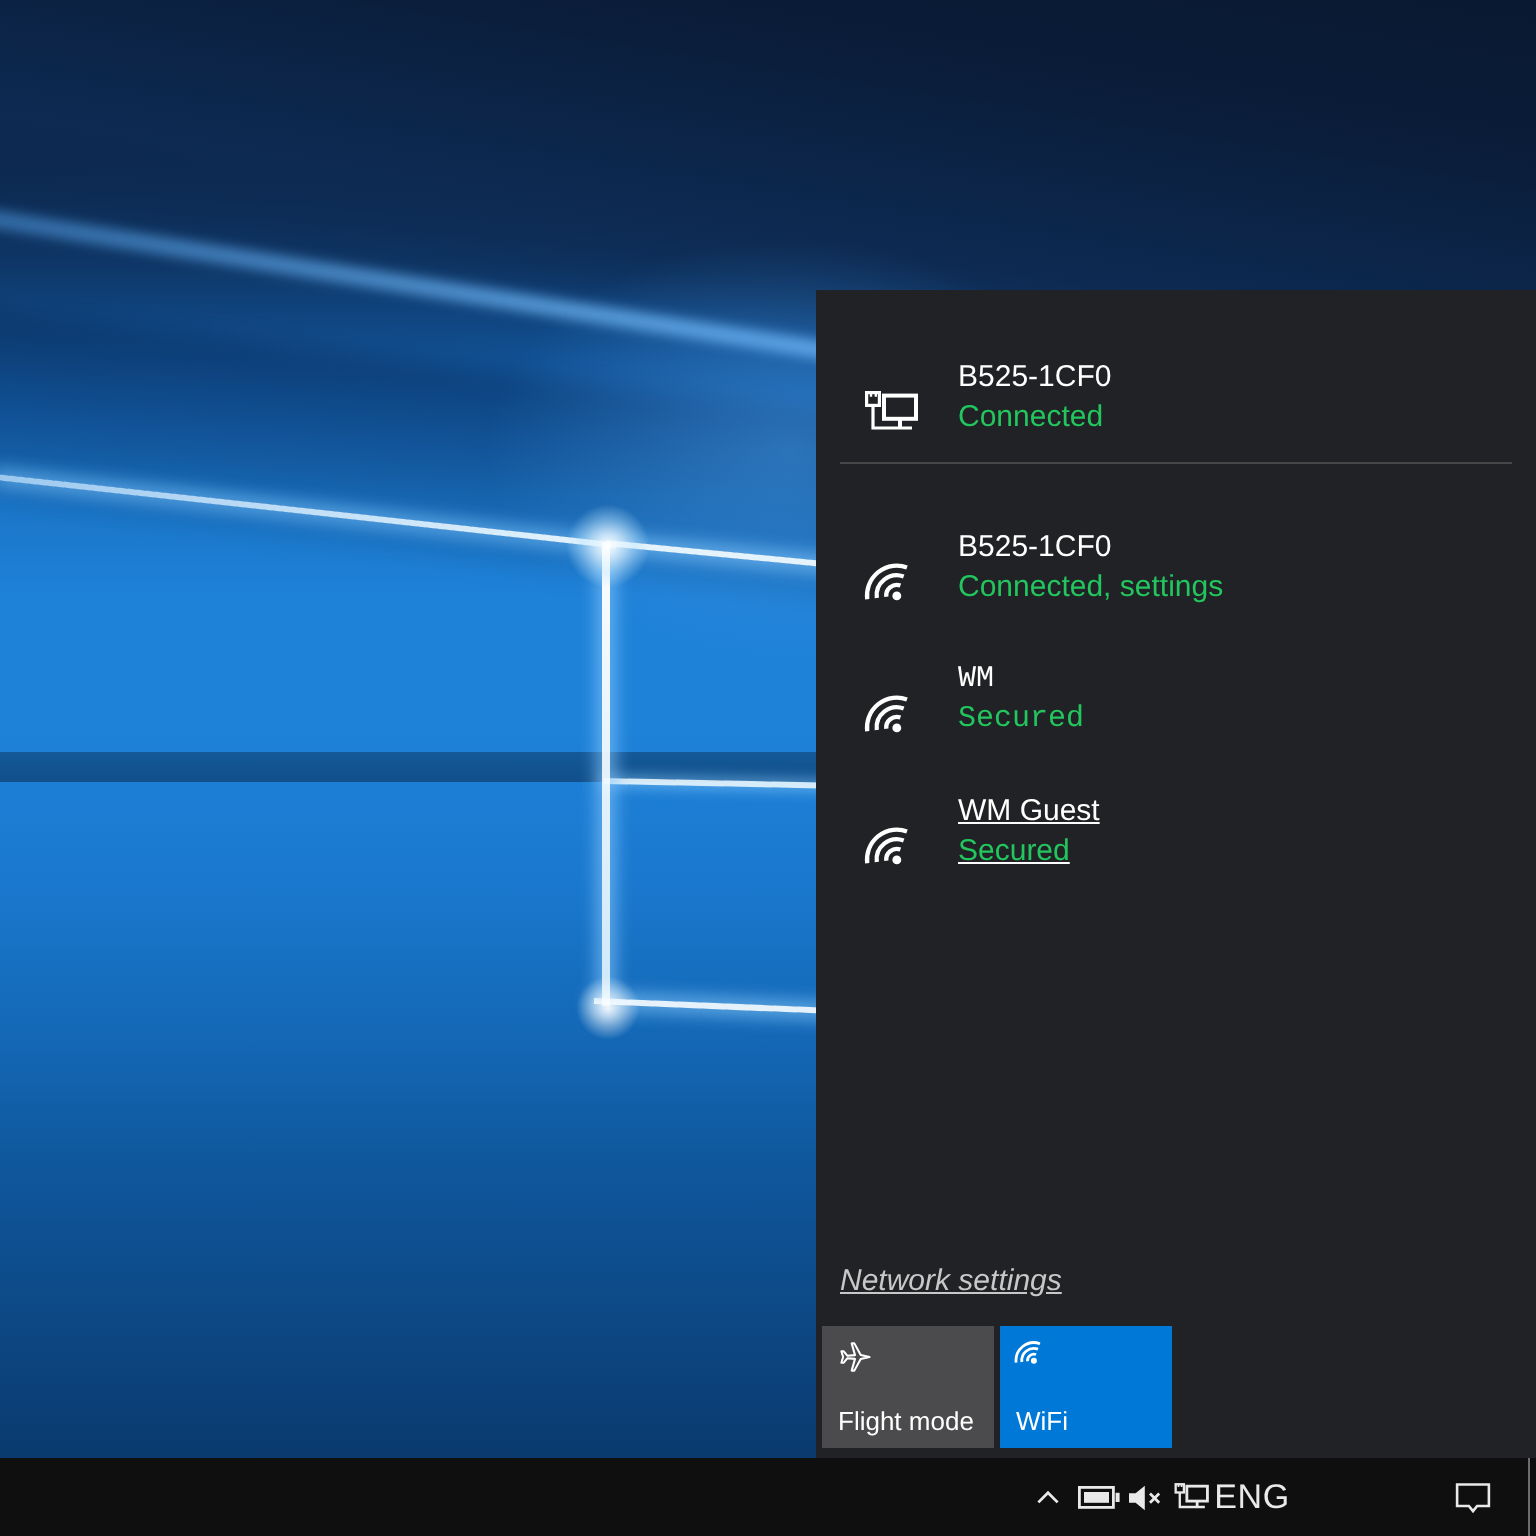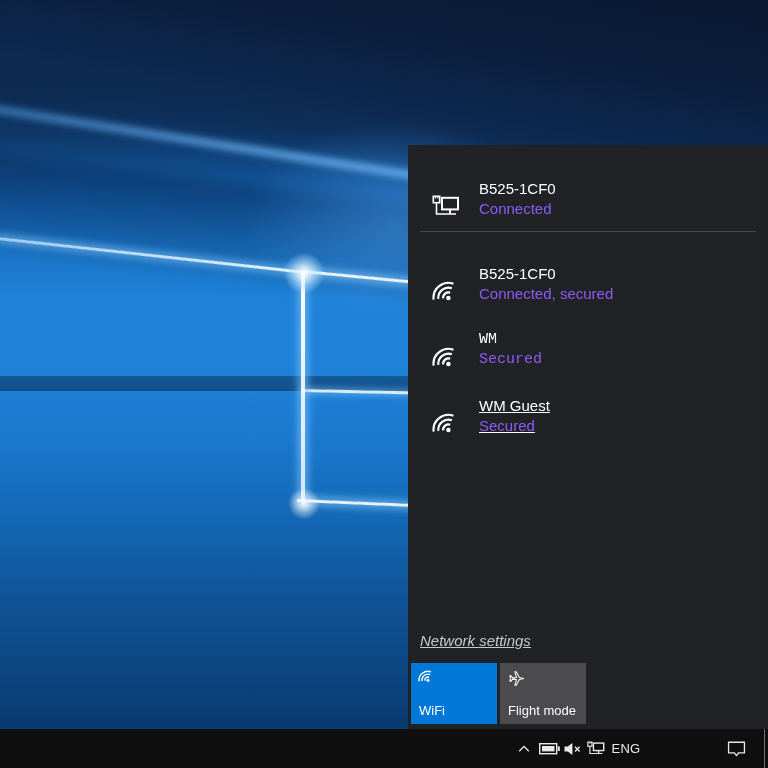--- a/index.html
+++ b/index.html
@@ -51,40 +51,40 @@
   .flyout { position:absolute; left:408px; top:145px; width:360px; height:584px;
     background:#212225; color:#fff; }
   .net-item { position:absolute; left:12px; width:100%; height:56px;
     display:flex; align-items:flex-end; padding-left:12px; cursor:default; }
   .net-item .icon { width:30px; display:flex; justify-content:flex-start; flex:0 0 30px; margin-right:17px; }
   .row-eth { top:18px; }
   .row-w1 { top:103px; }
   .row-w2 { top:169px;font-family:Liberation Mono, monospace; }
   .row-w3 { top:235px;text-decoration:underline; }
   .net-title { font-size:15px; line-height:20px; color:#ffffff; }
-  .net-sub { font-size:15px; line-height:20px; color:#8b5cf6; }
+  .net-sub { font-size:15px; line-height:20px; color:#22c55e; }
   .divider { position:absolute; left:12px; top:86px; width:336px; height:1px; background:#484848; }
   .net-settings { position:absolute; left:12px; top:486px; font-size:15px; line-height:20px;
     color:#c8c8c8; text-decoration:underline; cursor:pointer;font-style:italic; }
   .tiles { position:absolute; left:3px; top:518px; display:flex; gap:3px; }
   .tile { position:relative; width:86px; height:61px; cursor:pointer; }
   .tile-wifi { background:#0078d7; }
   .tile-flight { background:#4b4b4d; }
   .tile .tile-icon { position:absolute; left:7px; top:6px; }
   .tile .tile-label { position:absolute; left:8px; bottom:6px; font-size:13px; color:#ffffff; }
 
   
   .taskbar { position:absolute; left:0; top:729px; width:768px; height:39px; background:#0f0f10; }
   .tray-btn { position:absolute; top:50%; transform:translateY(-50%); background:none; border:none;
     display:flex; align-items:center; justify-content:center; cursor:pointer; padding:0; }
   .tb-chevron { left:514px; width:20px; height:20px; }
   .tb-battery { left:537px; width:24px; height:20px; }
   .tb-volume  { left:561px; width:21px; height:20px; }
   .tb-network { left:585px; width:21px; height:20px; }
-  .tb-lang { left:611px; width:30px; height:20px; color:#e9e9e9; font-size:13px;
+  .tb-lang { left:611px; width:30px; height:20px; color:#e9e9e9; font-size:17px;
     font-family:"Liberation Sans", sans-serif; letter-spacing:.3px; }
   .tb-action { left:724px; width:24px; height:22px; }
   .show-desktop { position:absolute; right:0; top:0; width:4px; height:39px;
     border-left:1px solid #6d6d6d; background:transparent; cursor:pointer; }
   svg { display:block; }
 </style>
 </head>
 <body>
 
 <div class="screen">
@@ -132,21 +132,21 @@
           <g fill="none" stroke="#ffffff" stroke-width="2.2">
             <path d="M17.88 13.33 A5.5 5.5 0 0 0 10.54 19.17"></path>
             <path d="M19.59 8.63 A10.5 10.5 0 0 0 5.58 19.78"></path>
             <path d="M21.3 3.94 A15.5 15.5 0 0 0 0.61 20.39"></path>
           </g>
           <circle cx="16" cy="18.7" r="2.3" fill="#ffffff"></circle>
         </svg>
       </span>
       <div class="txt">
         <div class="net-title">B525-1CF0</div>
-        <div class="net-sub">Connected, secured</div>
+        <div class="net-sub">Connected, settings</div>
       </div>
     </div>
 
     <div class="net-item row-w2">
       <span class="icon">
         <svg width="28" height="25" viewBox="-1 -1 29 26">
           <g fill="none" stroke="#ffffff" stroke-width="2.2">
             <path d="M17.88 13.33 A5.5 5.5 0 0 0 10.54 19.17"></path>
             <path d="M19.59 8.63 A10.5 10.5 0 0 0 5.58 19.78"></path>
             <path d="M21.3 3.94 A15.5 15.5 0 0 0 0.61 20.39"></path>
@@ -173,41 +173,41 @@
       </span>
       <div class="txt">
         <div class="net-title">WM Guest</div>
         <div class="net-sub">Secured</div>
       </div>
     </div>
 
     <a class="net-settings">Network settings</a>
 
     <div class="tiles">
+      <div class="tile tile-flight">
+        <span class="tile-icon">
+          <svg width="19" height="19" viewBox="0 0 24 24">
+            <path d="M12 2.8 L13.2 8.4 L20.6 12.4 L20.6 14.1 L13.2 12 L12.8 16.9 L15.6 19.1 L15.6 20.6 L12 19.5 L8.4 20.6 L8.4 19.1 L11.2 16.9 L10.8 12 L3.4 14.1 L3.4 12.4 L10.8 8.4 Z" transform="rotate(90 12 12)" fill="none" stroke="#ffffff" stroke-width="1.3" stroke-linejoin="round"></path>
+          </svg>
+        </span>
+        <span class="tile-label">Flight mode</span>
+      </div>
       <div class="tile tile-wifi">
         <span class="tile-icon">
           <svg width="17" height="15" viewBox="-1 -1 29 26">
             <g fill="none" stroke="#ffffff" stroke-width="2.4">
               <path d="M17.88 13.33 A5.5 5.5 0 0 0 10.54 19.17"></path>
               <path d="M19.59 8.63 A10.5 10.5 0 0 0 5.58 19.78"></path>
               <path d="M21.3 3.94 A15.5 15.5 0 0 0 0.61 20.39"></path>
             </g>
             <circle cx="16" cy="18.7" r="2.6" fill="#ffffff"></circle>
           </svg>
         </span>
         <span class="tile-label">WiFi</span>
       </div>
-      <div class="tile tile-flight">
-        <span class="tile-icon">
-          <svg width="19" height="19" viewBox="0 0 24 24">
-            <path d="M12 2.8 L13.2 8.4 L20.6 12.4 L20.6 14.1 L13.2 12 L12.8 16.9 L15.6 19.1 L15.6 20.6 L12 19.5 L8.4 20.6 L8.4 19.1 L11.2 16.9 L10.8 12 L3.4 14.1 L3.4 12.4 L10.8 8.4 Z" transform="rotate(90 12 12)" fill="none" stroke="#ffffff" stroke-width="1.3" stroke-linejoin="round"></path>
-          </svg>
-        </span>
-        <span class="tile-label">Flight mode</span>
-      </div>
     </div>
   </div>
 
   <div class="taskbar">
     <button class="tray-btn tb-chevron">
       <svg width="14" height="14" viewBox="0 0 16 16">
         <path d="M2.5 10.5 L8 5 L13.5 10.5" fill="none" stroke="#e9e9e9" stroke-width="1.6"></path>
       </svg>
     </button>
     <button class="tray-btn tb-battery">

